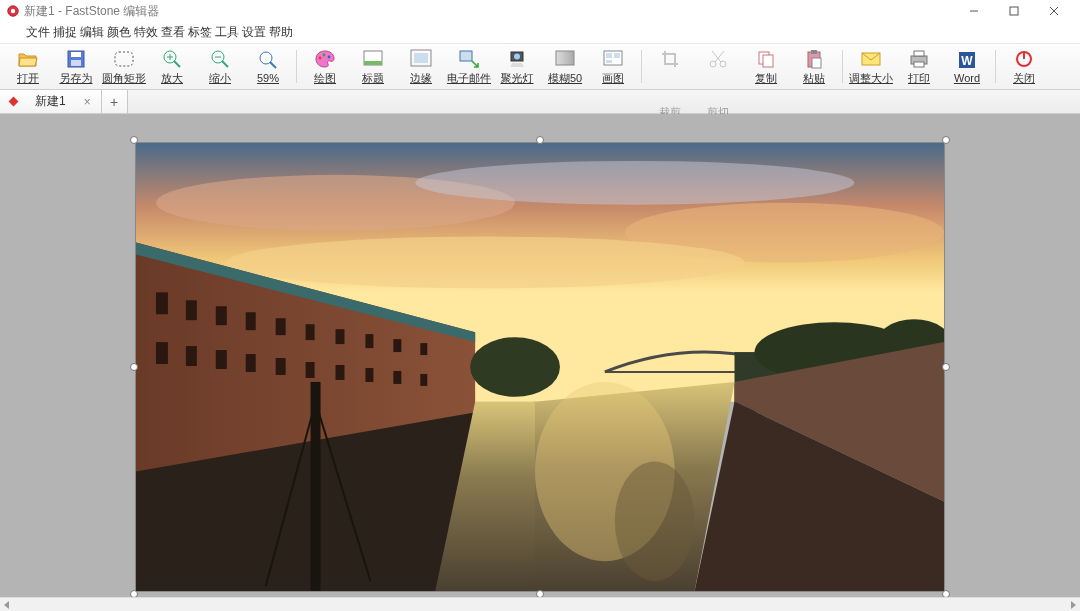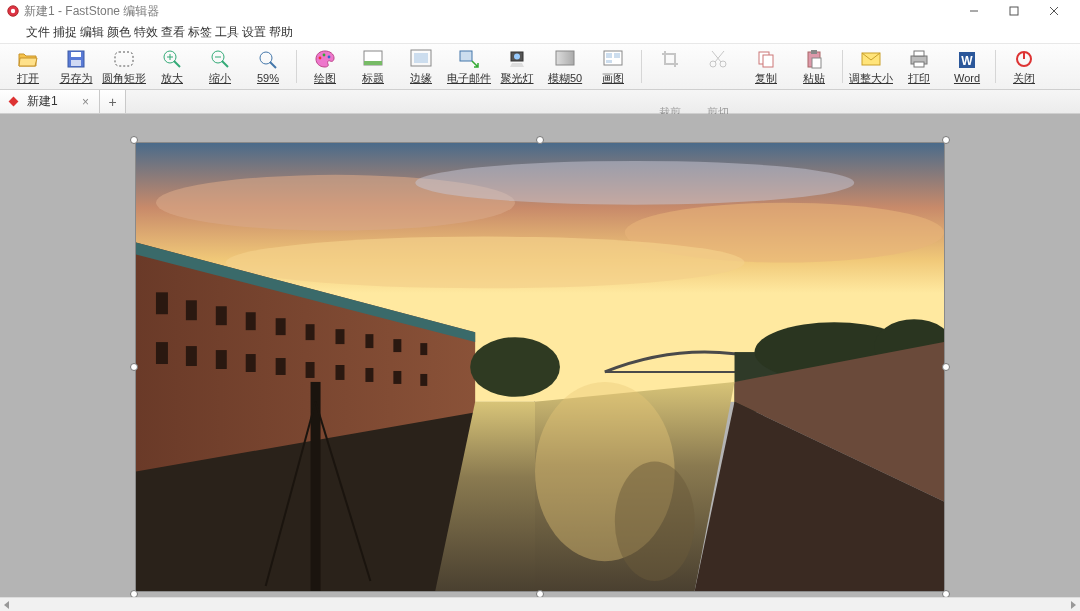--- a/index.html
+++ b/index.html
@@ -11,21 +11,21 @@
   .winbtn { width:40px; height:22px; display:flex; align-items:center; justify-content:center; color:#666; }
   .menubar { height:22px; background:#fff; display:flex; align-items:center; padding:0 26px; gap:3px; color:#333; border-bottom:1px solid #e8e8e8; }
   .menubar span { cursor:default; }
   .toolbar { height:46px; background:linear-gradient(#fdfdfd,#f2f2f2); border-bottom:1px solid #cfcfcf; display:flex; align-items:stretch; padding:2px 4px; gap:0; }
   .tbbtn { width:48px; display:flex; flex-direction:column; align-items:center; justify-content:center; gap:1px; cursor:default; }
   .tbbtn .ic { width:24px; height:22px; display:flex; align-items:center; justify-content:center; }
   .tbbtn .lbl { font-size:11px; color:#333; white-space:nowrap;text-decoration:underline; }
   .tbbtn.disabled .ic, .tbbtn.disabled .lbl { opacity:0.45;margin-top:35px; }
   .vsep { width:1px; margin:4px 4px; background:#d6d6d6; }
   .tabbar { height:24px; background:linear-gradient(#f6f6f6,#ececec); border-bottom:1px solid #cfcfcf; display:flex; align-items:stretch; }
-  .tab { display:flex; align-items:center; padding:0 10px; border-right:1px solid #c9c9c9; background:linear-gradient(#fff,#f3f3f3); gap:10px; min-width:100px; }
+  .tab { display:flex; align-items:center; padding:0 10px; border-right:1px solid #c9c9c9; background:linear-gradient(#fff,#f3f3f3); gap:18px; min-width:100px; }
   .tab .dot { width:7px; height:7px; background:#d33; transform:rotate(45deg); }
   .tab .tablbl { color:#333; flex:1; }
   .tab .x { color:#888; font-size:12px; }
   .tab.new { min-width:26px; width:26px; justify-content:center; padding:0; }
   .tab.new .plus { color:#666; font-size:14px; }
   .content { position:relative; height:calc(611px - 22px - 22px - 46px - 24px - 14px); background:#b4b4b4; overflow:hidden; }
   .canvas-wrap { position:absolute; left:135px; top:28px; width:810px; height:450px; }
   .photo { width:100%; height:100%; display:block; border:1px solid #8a8a8a; }
   .handle { position:absolute; width:8px; height:8px; background:#fff; border:1px solid #777; border-radius:50%; }
   .h-tl { left:-5px; top:-6px; } .h-t { left:calc(50% - 4px); top:-6px; } .h-tr { right:-5px; top:-6px; }

